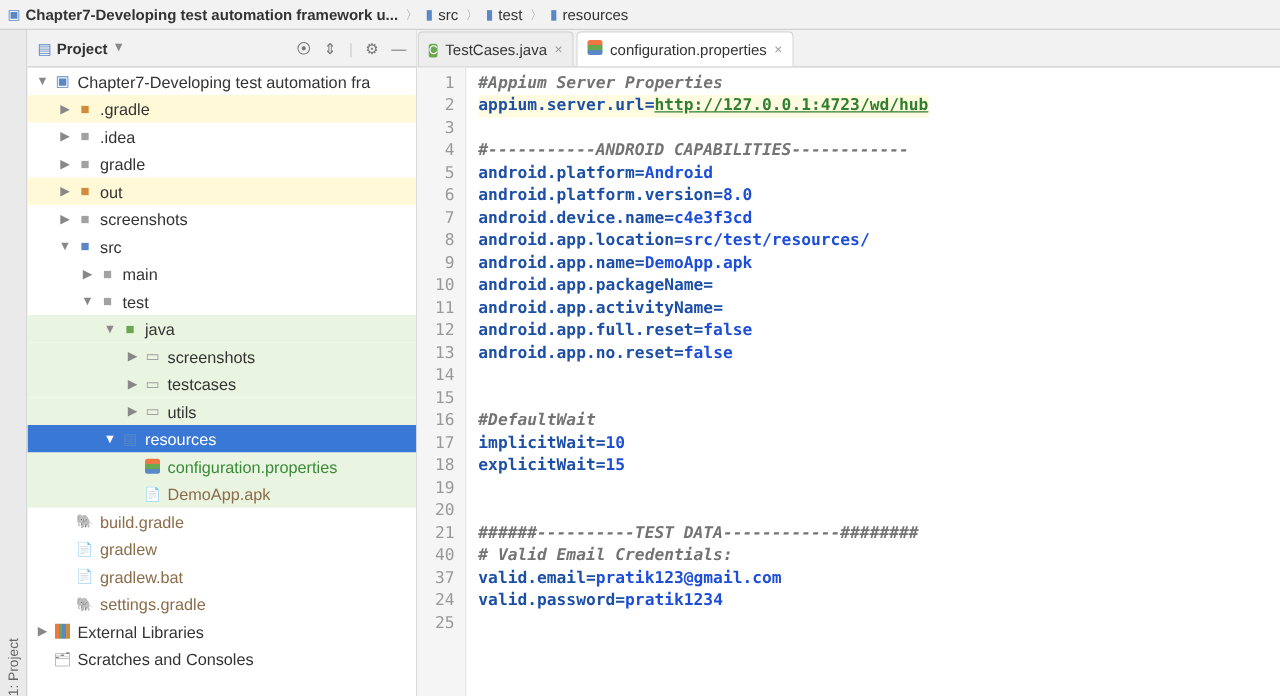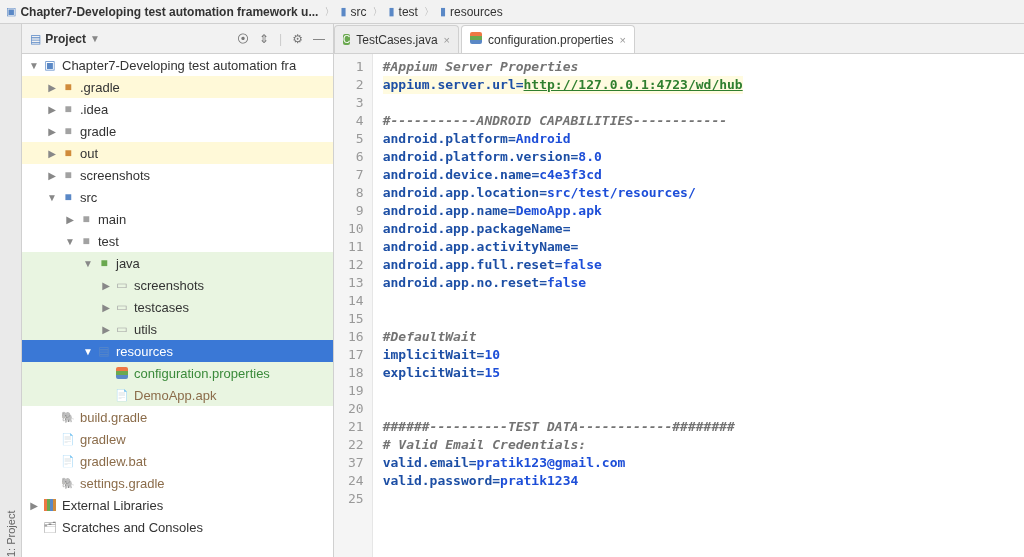--- a/index.html
+++ b/index.html
@@ -345,21 +345,21 @@
           <div>12</div>
           <div>13</div>
           <div>14</div>
           <div>15</div>
           <div>16</div>
           <div>17</div>
           <div>18</div>
           <div>19</div>
           <div>20</div>
           <div>21</div>
-          <div>22</div>
+          <div>40</div>
           <div>37</div>
           <div>24</div>
           <div>25</div>
         </div>
       <div class="code" id="code"><div class="code-line"><span class="tok-comment">#Appium Server Properties</span></div><div class="code-line highlight"><span class="tok-key">appium.server.url</span><span class="tok-key">=</span><span class="tok-url">http://127.0.0.1:4723/wd/hub</span></div><div class="code-line">&nbsp;</div><div class="code-line"><span class="tok-comment">#-----------ANDROID CAPABILITIES------------</span></div><div class="code-line"><span class="tok-key">android.platform</span><span class="tok-key">=</span><span class="tok-val">Android</span></div><div class="code-line"><span class="tok-key">android.platform.version</span><span class="tok-key">=</span><span class="tok-val">8.0</span></div><div class="code-line"><span class="tok-key">android.device.name</span><span class="tok-key">=</span><span class="tok-val">c4e3f3cd</span></div><div class="code-line"><span class="tok-key">android.app.location</span><span class="tok-key">=</span><span class="tok-val">src/test/resources/</span></div><div class="code-line"><span class="tok-key">android.app.name</span><span class="tok-key">=</span><span class="tok-val">DemoApp.apk</span></div><div class="code-line"><span class="tok-key">android.app.packageName</span><span class="tok-key">=</span><span class="tok-val"></span></div><div class="code-line"><span class="tok-key">android.app.activityName</span><span class="tok-key">=</span><span class="tok-val"></span></div><div class="code-line"><span class="tok-key">android.app.full.reset</span><span class="tok-key">=</span><span class="tok-val">false</span></div><div class="code-line"><span class="tok-key">android.app.no.reset</span><span class="tok-key">=</span><span class="tok-val">false</span></div><div class="code-line">&nbsp;</div><div class="code-line">&nbsp;</div><div class="code-line"><span class="tok-comment">#DefaultWait</span></div><div class="code-line"><span class="tok-key">implicitWait</span><span class="tok-key">=</span><span class="tok-val">10</span></div><div class="code-line"><span class="tok-key">explicitWait</span><span class="tok-key">=</span><span class="tok-val">15</span></div><div class="code-line">&nbsp;</div><div class="code-line">&nbsp;</div><div class="code-line"><span class="tok-comment">######----------TEST DATA------------########</span></div><div class="code-line"><span class="tok-comment"># Valid Email Credentials:</span></div><div class="code-line"><span class="tok-key">valid.email</span><span class="tok-key">=</span><span class="tok-val">pratik123@gmail.com</span></div><div class="code-line"><span class="tok-key">valid.password</span><span class="tok-key">=</span><span class="tok-val">pratik1234</span></div><div class="code-line">&nbsp;</div></div>
     </div>
   </div>
 </div>
 
 </body></html>

